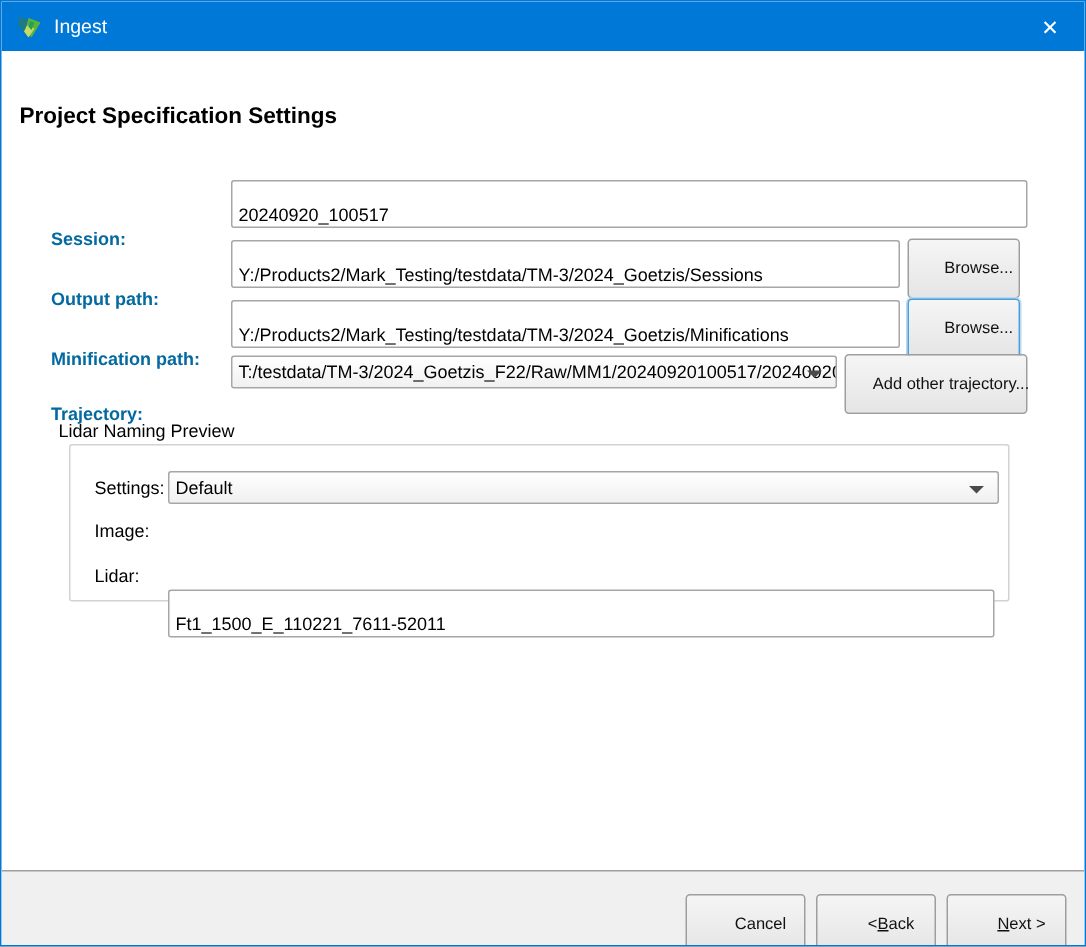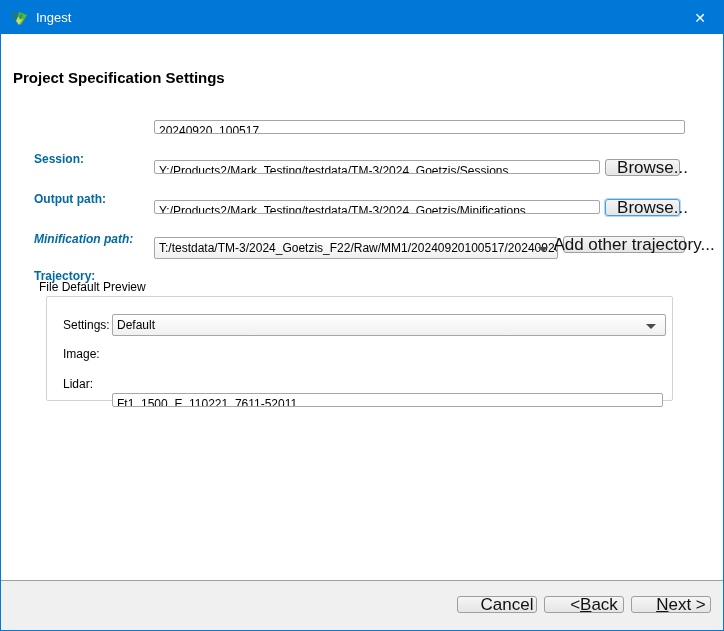--- a/index.html
+++ b/index.html
@@ -39,49 +39,49 @@
     height: 22px; line-height: 22px; white-space: nowrap; margin-top: 28px;
   }
   .glabel {
     position: absolute; left: 62px;
     font-size: 12px; color: #000;
     height: 22px; line-height: 22px; white-space: nowrap;
   }
 
   
   .tfield {
-    position: absolute; height: 14px;
+    position: absolute; height: 32px;
     border: 1px solid #a6a6a6; border-radius: 2px;
     background: #ffffff;
     font-size: 12px; line-height: 20px; color: #000;
-    padding: 0 4px;
+    padding: 12px 4px;
     white-space: nowrap; overflow: hidden;
   }
   .combo {
     position: absolute; height: 22px;
     border: 1px solid #a6a6a6; border-radius: 2px;
     background: linear-gradient(180deg, #ffffff 0%, #f0f0f0 100%);
     font-size: 12px; line-height: 20px; color: #000;
     padding: 0 24px 0 4px;
     white-space: nowrap; overflow: hidden;
   }
   .combo .arrow {
     position: absolute; right: 9px; top: 9px;
     width: 0; height: 0;
     border-left: 5px solid transparent;
     border-right: 5px solid transparent;
     border-top: 5px solid #4a4a4a;
   }
 
   
   .btn {
-    position: absolute; height: 17px;
+    position: absolute; height: 40px;
     border: 1px solid #9e9e9e; border-radius: 3px;
     background: linear-gradient(180deg, #f5f5f5 0%, #e5e5e5 100%);
-    font-size: 17px; color: #111;
+    font-size: 11px; color: #111;
     display: flex; align-items: center; justify-content: center;
     white-space: nowrap; cursor: default; padding-left: 20px;
   }
   .btn.focused {
     border: 1px solid #4d9ddb;
     box-shadow: 0 0 0 1px #b6d9f3;
   }
 
   
   .groupbox {
@@ -120,32 +120,32 @@
 
   <div class="page-heading">Project Specification Settings</div>
 
   <div class="flabel" style="top:119px;">Session:</div>
   <div class="tfield" style="left:153px; top:119px; width:531px;">20240920_100517</div>
 
   <div class="flabel" style="top:159px;">Output path:</div>
   <div class="tfield" style="left:153px; top:159px; width:446px;">Y:/Products2/Mark_Testing/testdata/TM-3/2024_Goetzis/Sessions</div>
   <div class="btn" style="left:604px; top:158px; width:75px;">Browse...</div>
 
-  <div class="flabel" style="top:199px;font-style:italic;">Minification path:</div>
+  <div class="flabel" style="top:199px;">Minification path:</div>
   <div class="tfield" style="left:153px; top:199px; width:446px;">Y:/Products2/Mark_Testing/testdata/TM-3/2024_Goetzis/Minifications</div>
   <div class="btn focused" style="left:604px; top:198px; width:75px;">Browse...</div>
 
   <div class="flabel" style="top:236px;">Trajectory:</div>
   <div class="combo" style="left:153px; top:236px; width:404px;">
     <span>T:/testdata/TM-3/2024_Goetzis_F22/Raw/MM1/20240920100517/2024092010</span>
     <span class="arrow"></span>
   </div>
   <div class="btn" style="left:562px; top:235px; width:122px;">Add other trajectory...</div>
 
-  <div class="groupbox-title">File Default Preview</div>
+  <div class="groupbox-title">Lidar Naming Preview</div>
   <div class="groupbox"></div>
 
   <div class="glabel" style="top:313px;">Settings:</div>
   <div class="combo" style="left:111px; top:313px; width:554px;">
     <span>Default</span>
     <span class="arrow"></span>
   </div>
 
   <div class="glabel" style="top:342px;">Image:</div>
 

